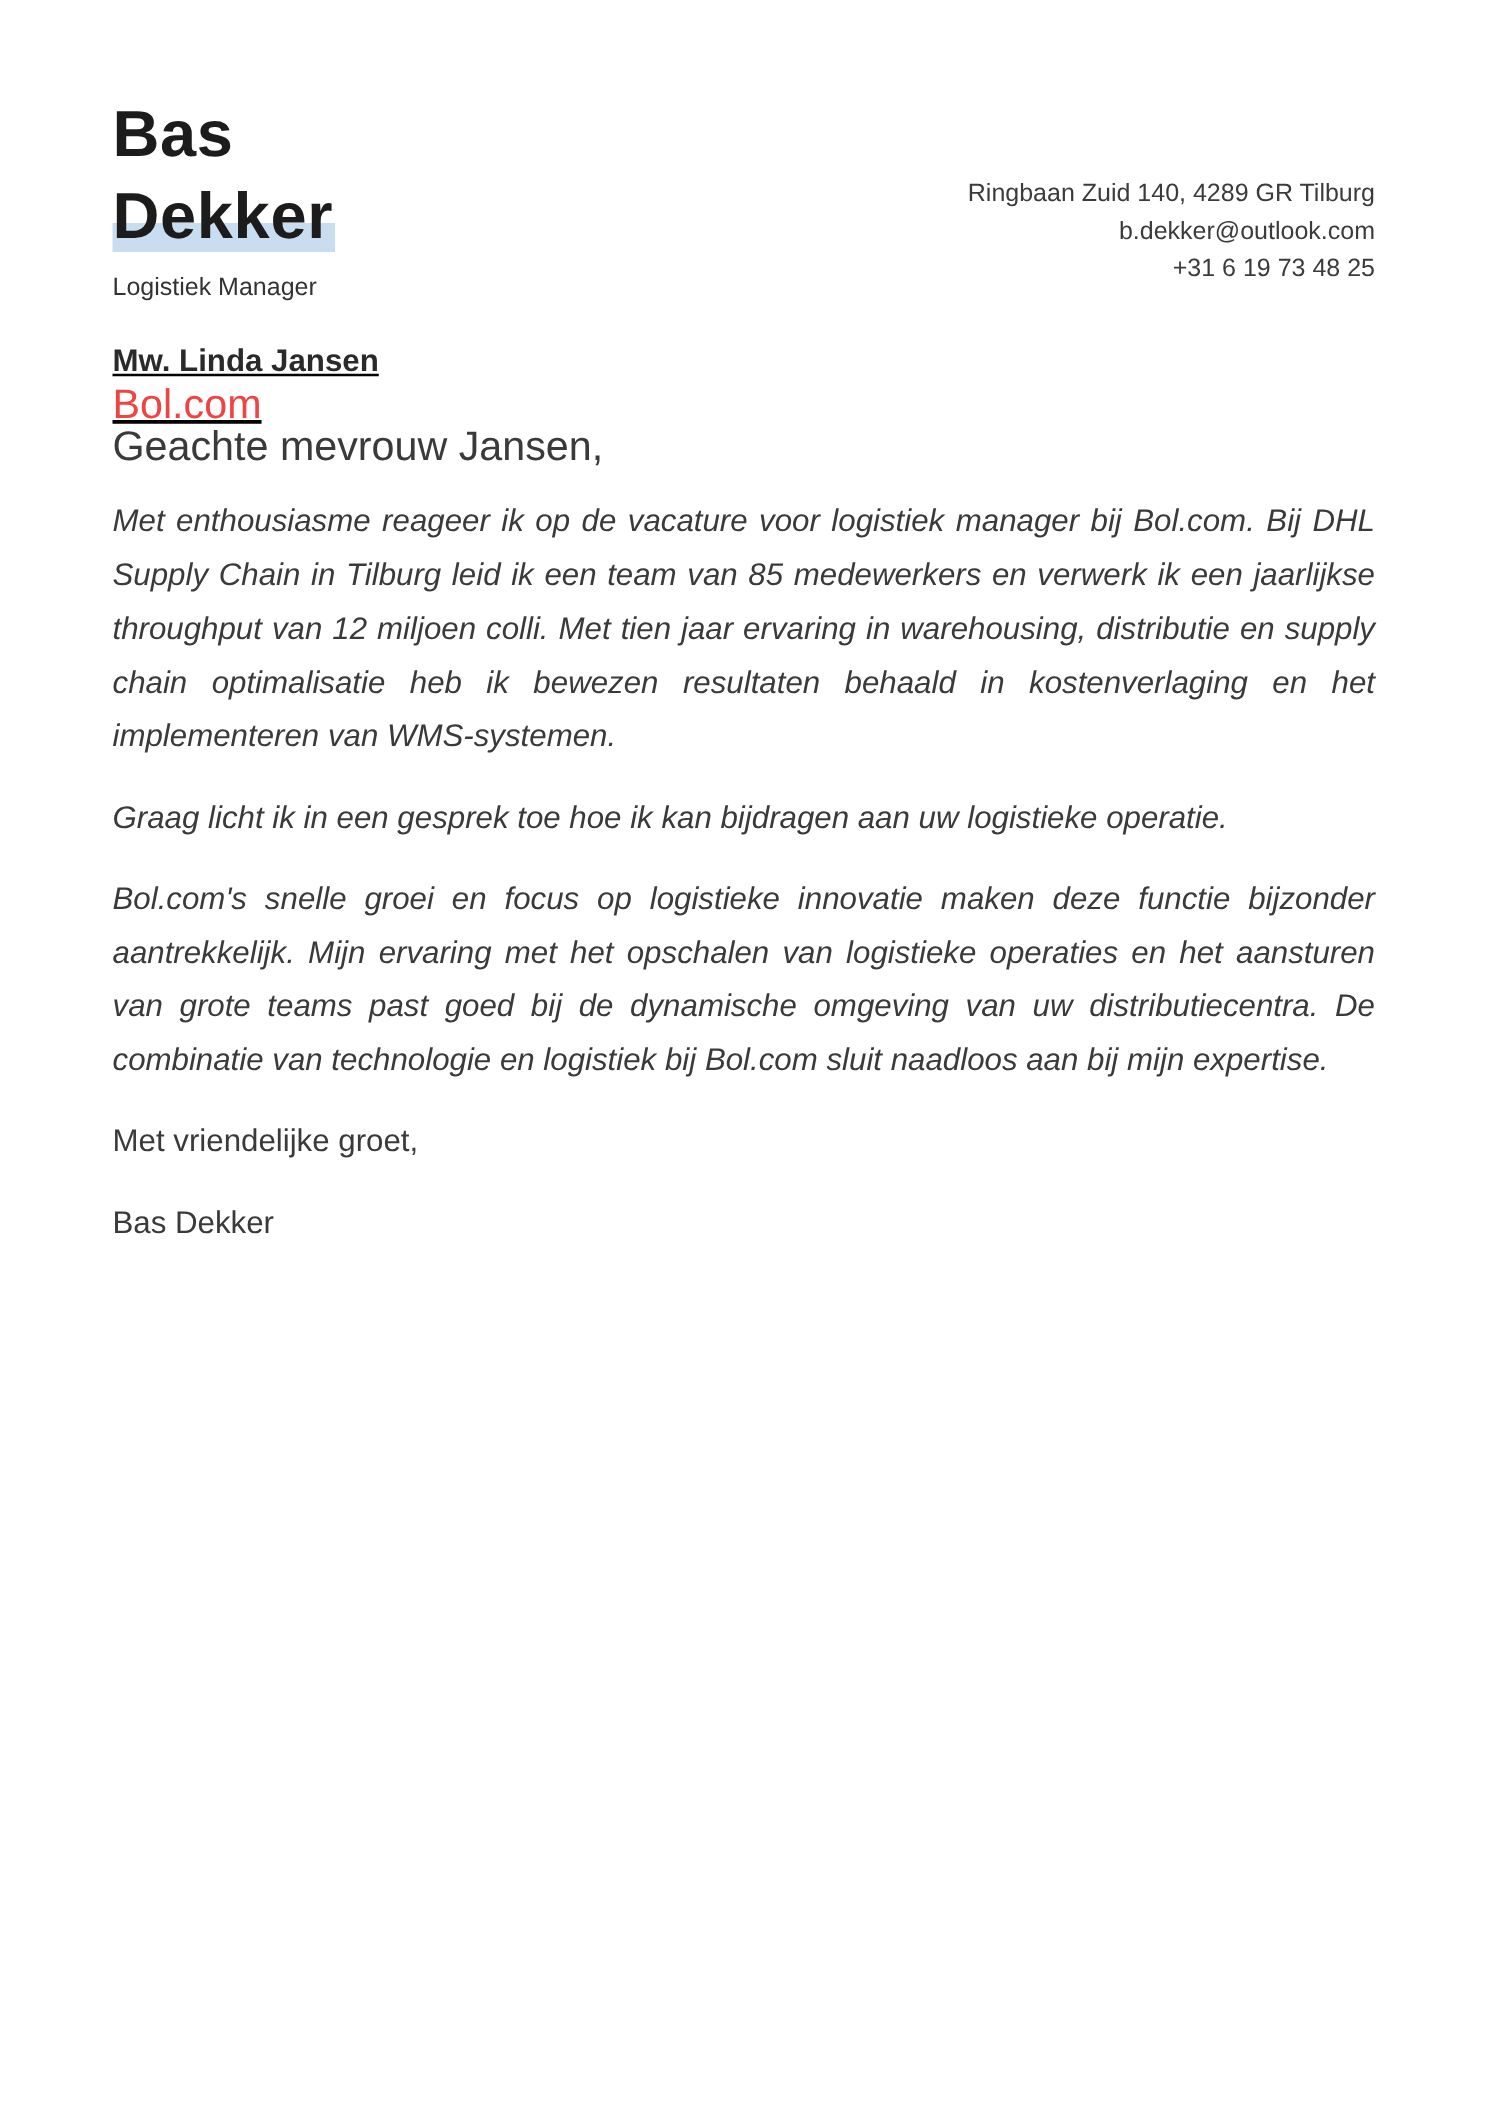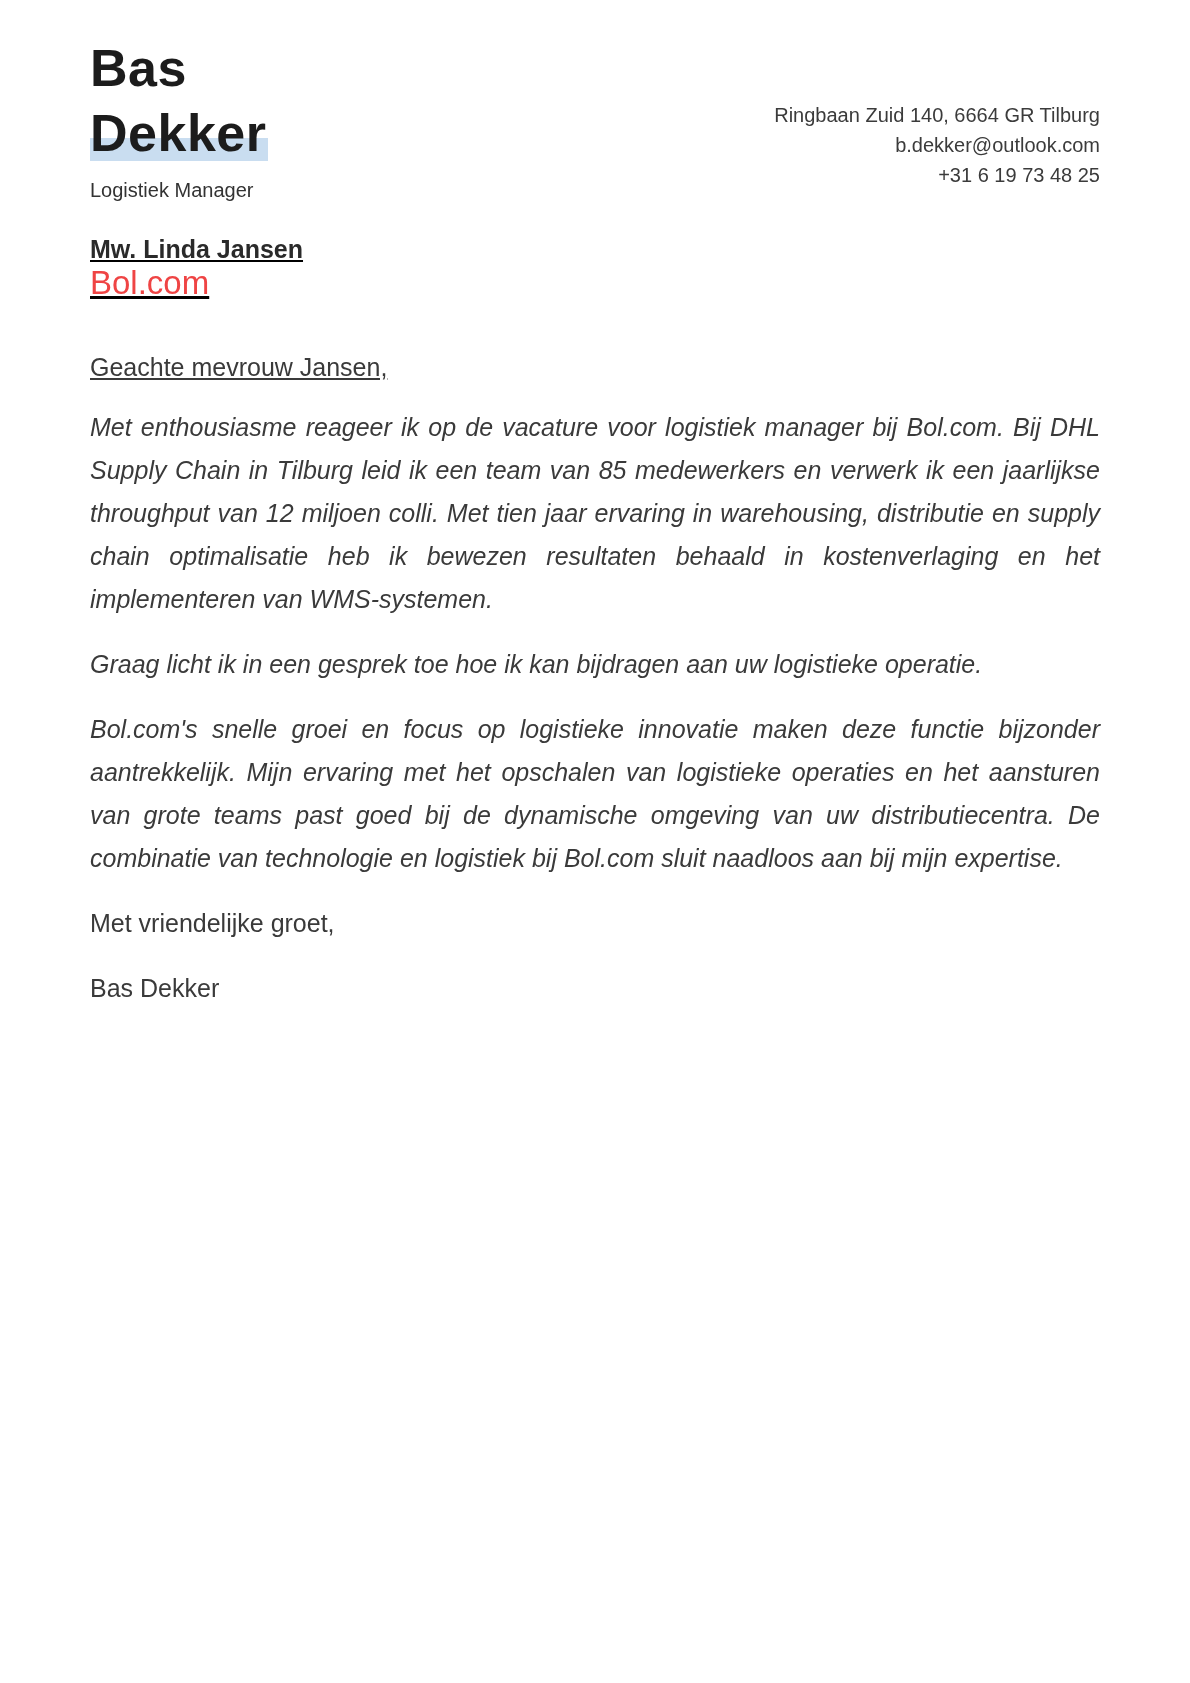--- a/index.html
+++ b/index.html
@@ -17,21 +17,21 @@
 
   .content {
     padding: 0 90px;
   }
 
   
   .letter-header {
     display: flex;
     justify-content: space-between;
     align-items: flex-start;
-    padding-top: 36px;
+    padding-top: 76px;
   }
 
   .name-block {
     color: #1c1c1c;
   }
 
   .name-line {
     font-size: 52px;
     font-weight: 700;
     line-height: 65px;
@@ -89,25 +89,23 @@
   }
 
   .recipient-company {
     font-size: 33px;
     line-height: 34px;
     color: #ef4444;
   }
 
   
   .salutation {
-    margin-top: 50px;
-    font-size: 25px;
+    font-size: 33px;
     line-height: 34px;
     color: #3a3a3a;
-    text-decoration: underline;
   }
 
   .body-paragraph {
     margin-top: 22px;
     font-size: 25px;
     line-height: 43px;
     color: #3a3a3a;
     text-align: justify;
     font-style: italic;
   }
@@ -129,21 +127,21 @@
     <div class="letter-header">
       <div class="name-block">
         <h1 style="font-size:inherit;">
           <span class="name-line">Bas</span>
           <span class="name-line"><span class="hl">Dekker</span></span>
         </h1>
         <div class="job-title">Logistiek Manager</div>
       </div>
 
       <div class="contact-block">
-        <div>Ringbaan Zuid 140, 6664 GR Tilburg</div>
+        <div>Ringbaan Zuid 140, 4289 GR Tilburg</div>
         <div>b.dekker@outlook.com</div>
         <div>+31 6 19 73 48 25</div>
       </div>
     </div>
 
 
     <div class="recipient-block">
       <div class="recipient-name">Mw. Linda Jansen</div>
       <div class="recipient-company">Bol.com</div>
     </div>

